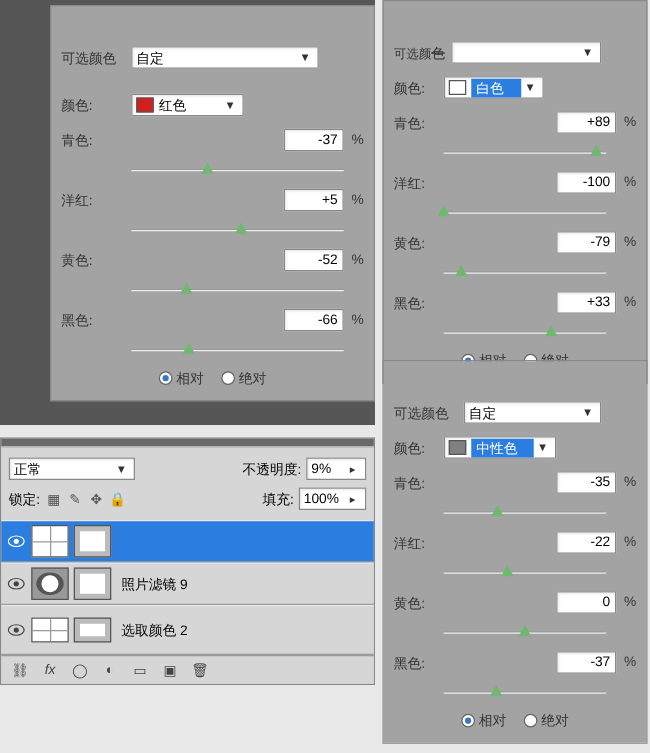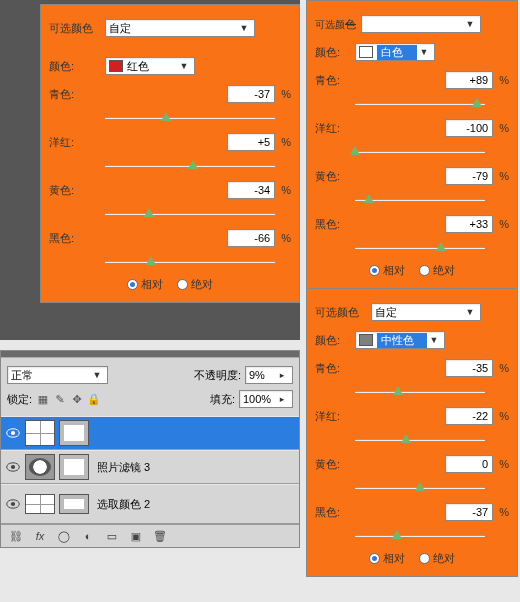--- a/index.html
+++ b/index.html
@@ -1,19 +1,19 @@
 <!DOCTYPE html>
 <html><head>
 <meta charset="utf-8">
 <style>
 *{box-sizing:border-box;margin:0;padding:0;font-family:"Microsoft YaHei",SimSun,sans-serif;font-size:11px;user-select:none}
 body{background:#e8e8e8;width:520px;height:602px;position:relative;overflow:hidden}
 .panel{position:absolute;background:#d6d6d6;border:1px solid #888}
 .left-dark{position:absolute;left:0;top:0;width:300px;height:340px;background:#565656}
-.sc-panel{background:#f97316;padding:6px 8px 10px}
+.sc-panel{background:#a3a3a3;padding:24px 8px 10px}
 .row{display:flex;align-items:center;margin:6px 0;min-height:22px}
 .label{width:56px;color:#333}
 .dropdown{display:flex;align-items:center;background:#fff;border:1px solid #888;height:18px;padding:0 3px;position:relative;box-shadow:inset 1px 1px 2px rgba(0,0,0,.1)}
 .dropdown .arrow{width:14px;text-align:center;color:#333;font-size:9px}
 .dropdown.wide{width:150px}
 .swatch{width:14px;height:12px;margin-right:4px;border:1px solid #555}
 .numbox{width:48px;height:18px;background:#fff;border:1px solid #888;text-align:left;padding:0 4px;display:flex;align-items:center;justify-content:flex-end;box-shadow:inset 1px 1px 2px rgba(0,0,0,.1)}
 .pct{margin-left:6px;color:#333}
 .slider{height:14px;position:relative;margin:0 0 4px 56px;width:170px}
 .track{position:absolute;top:6px;left:0;right:0;height:2px;background:#9a9a9a;border-bottom:1px solid #eee}
@@ -89,21 +89,21 @@
       <span class="numbox">+5</span>
       <span class="pct">%</span>
     </div>
   <div class="slider">
       <div class="track"></div>
       <div class="thumb" style="left:52%"></div>
     </div>
   <div class="row">
       <span class="label">黄色:</span>
       <span style="flex:1"></span>
-      <span class="numbox">-34</span>
+      <span class="numbox">-52</span>
       <span class="pct">%</span>
     </div>
   <div class="slider">
       <div class="track"></div>
       <div class="thumb" style="left:26%"></div>
     </div>
   <div class="row">
       <span class="label">黑色:</span>
       <span style="flex:1"></span>
       <span class="numbox">-66</span>
@@ -315,21 +315,21 @@
             <ellipse cx="10" cy="7" rx="9" ry="6" fill="none" stroke="#444" stroke-width="1.4"></ellipse>
             <circle cx="10" cy="7" r="3" fill="#444"></circle>
           </svg>
         </span>
       <div class="thumb-box" style="background:#999">
           <div style="position:absolute;inset:3px;border-radius:50%;background:radial-gradient(circle,#fff 45%,#555 50%)"></div>
         </div>
       <div class="mask-thumb">
           <div class="inner"></div>
         </div>
-      <span class="layer-name">照片滤镜 3</span>
+      <span class="layer-name">照片滤镜 9</span>
     </div>
     <div class="layer" style="height:40px">
       <span class="eye">
           <svg viewBox="0 0 20 14">
             <ellipse cx="10" cy="7" rx="9" ry="6" fill="none" stroke="#444" stroke-width="1.4"></ellipse>
             <circle cx="10" cy="7" r="3" fill="#444"></circle>
           </svg>
         </span>
       <div class="thumb-box" style="height:20px">
           <div class="cross"></div>

